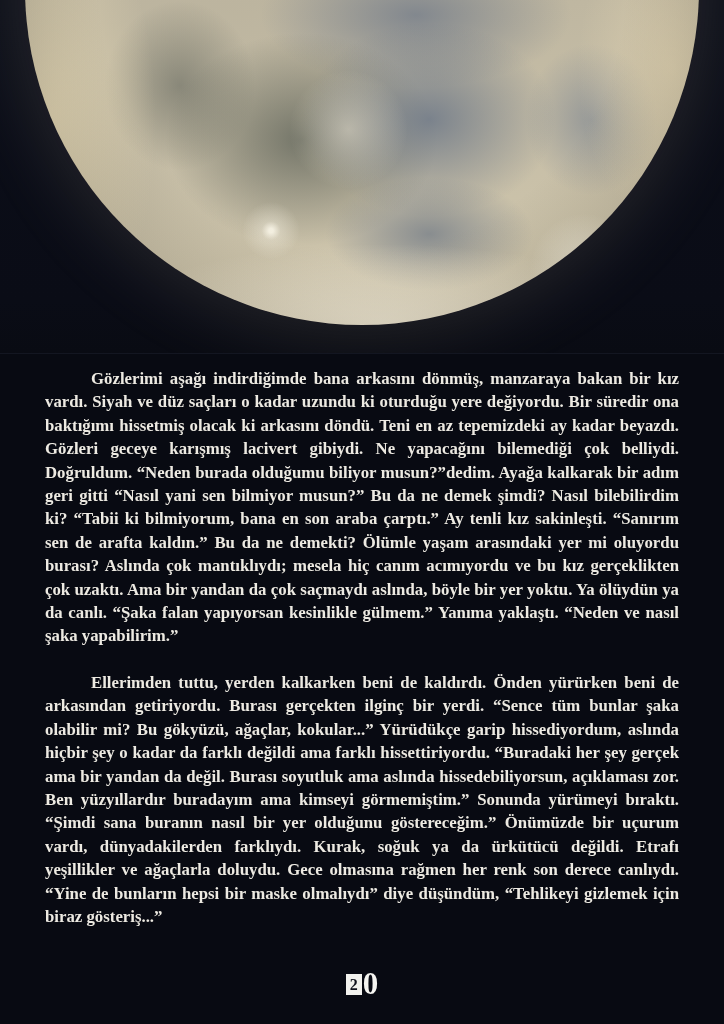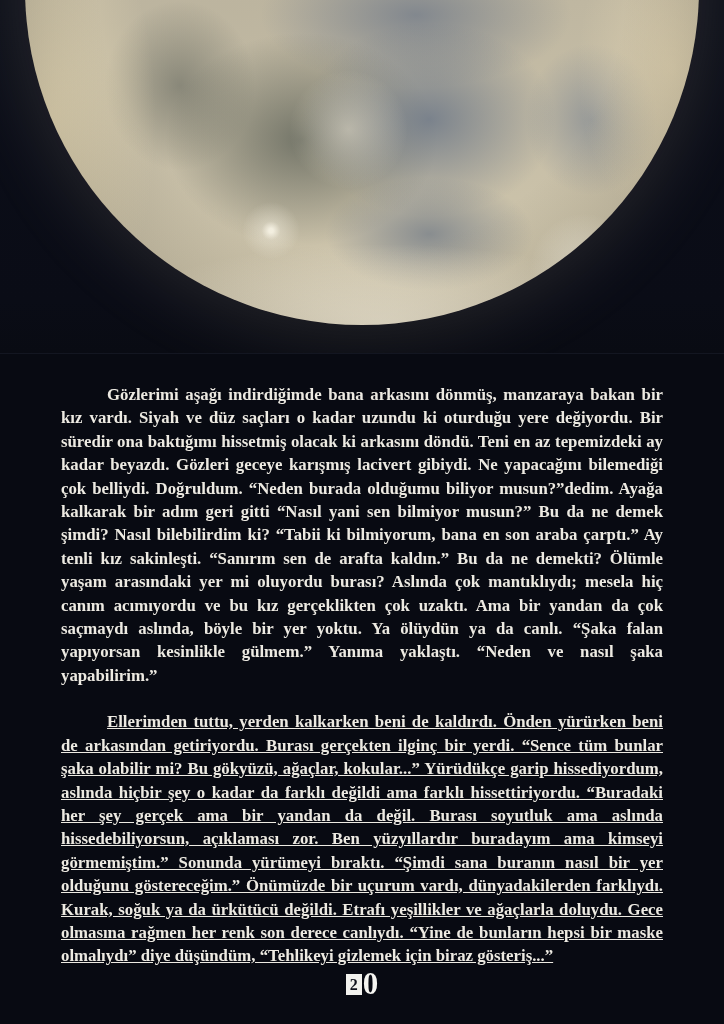--- a/index.html
+++ b/index.html
@@ -72,26 +72,25 @@
     left: 45px;
     top: 367px;
     width: 634px;
     color: #edeae2;
     font-size: 16.8px;
     line-height: 23.4px;
     font-weight: 600;
     text-align: justify;
   }
   .story p {
-    margin: 16px;
+    margin: 0;
     text-indent: 46px;
   }
   .story p + p {
     margin-top: 23px;
-    text-decoration: underline;
   }
 
   
   .page-number {
     position: absolute;
     top: 971px;
     left: 0;
     width: 100%;
     display: flex;
     justify-content: center;

